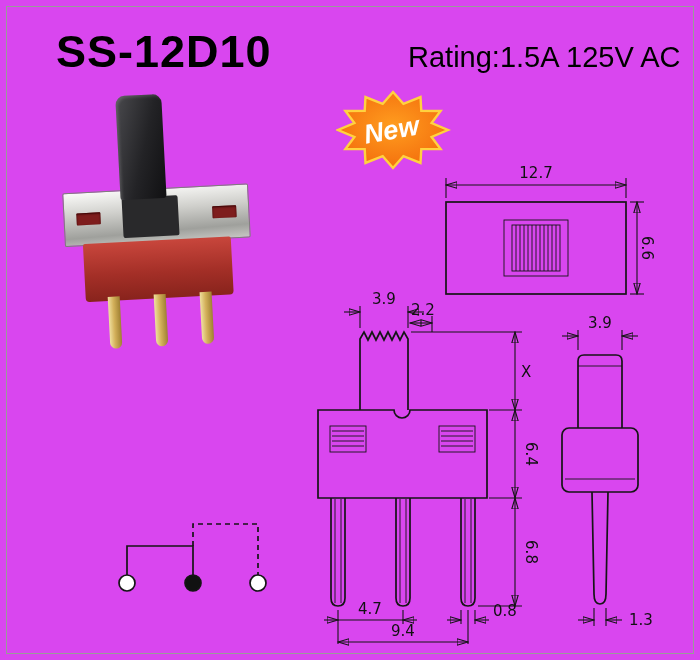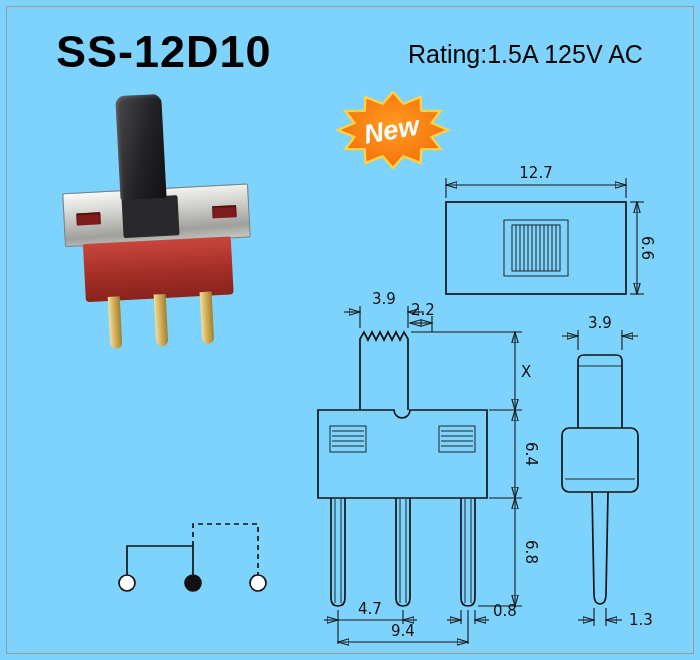--- a/index.html
+++ b/index.html
@@ -1,22 +1,22 @@
 <!DOCTYPE html>
 <html><head>
 <meta charset="utf-8">
 <style>
   * { margin:0; padding:0; box-sizing:border-box; }
   html,body { width:700px; height:660px; }
   body { background:#ffffff; font-family:"Liberation Sans", sans-serif; position:relative; overflow:hidden; }
-  .canvas { position:absolute; inset:0; background:#7dd3fc; }
+  .canvas { position:absolute; inset:0; background:#d946ef; }
   .frame { position:absolute; inset:6px; border:1px solid #9a9a9a; pointer-events:none; }
 
   .title { position:absolute; left:56px; top:26px; font-size:45px; font-weight:700; color:#000; letter-spacing:1px; }
-  .rating { position:absolute; left:408px; top:36px; font-size:25px; color:#000; line-height:1.45; }
+  .rating { position:absolute; left:408px; top:36px; font-size:29px; color:#000; line-height:1.45; }
   .rating .indent { margin-left:78px; }
 
   .badge { position:absolute; left:336px; top:90px; }
   .badge text { font-size:27px; font-weight:700; font-style:italic; fill:#ffffff; font-family:"Liberation Sans",sans-serif; }
 
   
   .photo { position:absolute; left:58px; top:94px; width:210px; height:262px; transform:rotate(-3deg); }
   .photo .plate { position:absolute; left:6px; top:94px; width:186px; height:54px;
     background:linear-gradient(178deg,#fafaf8 0%,#cfcfcb 40%,#9fa09c 78%,#c6c6c2 100%);
     border:1px solid #7e7e7a; border-radius:2px; }

